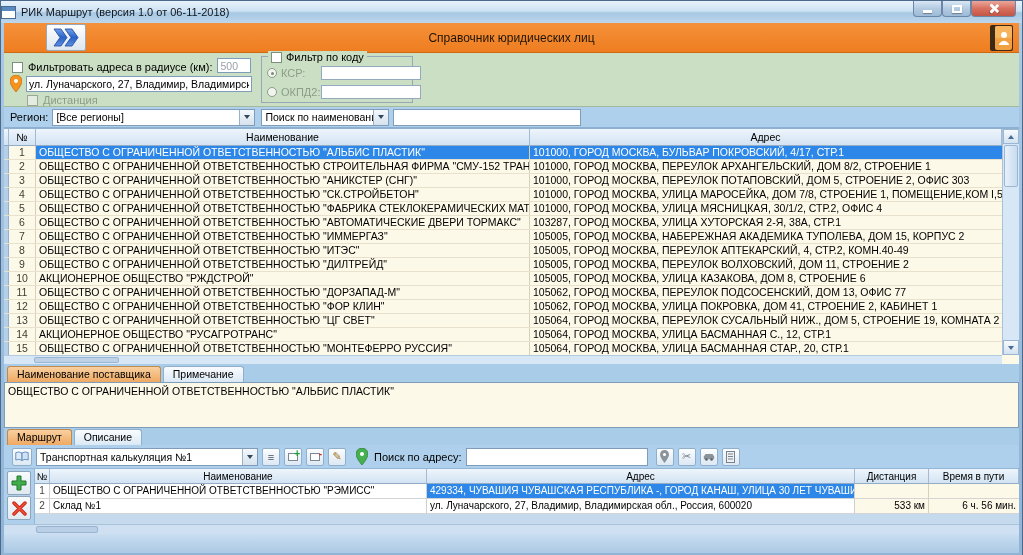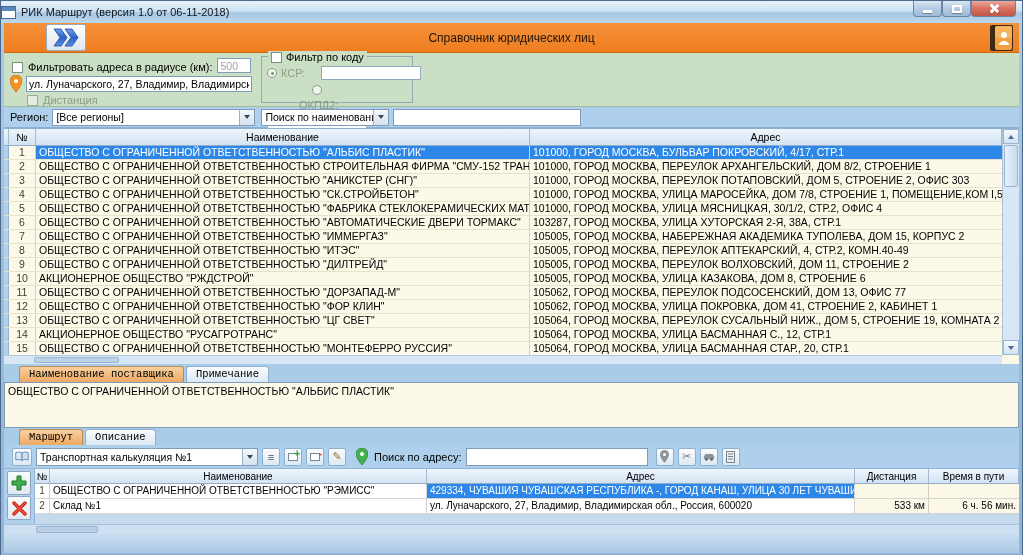--- a/index.html
+++ b/index.html
@@ -87,21 +87,21 @@
              display:flex; flex-direction:column; }
   .sbtn { height:15px; flex:0 0 15px; background:linear-gradient(#f6fafd,#d3e2f0); border:1px solid #9ab6d4;
           display:flex; align-items:center; justify-content:center; }
   .arr-up { width:0;height:0;border-left:3.5px solid transparent;border-right:3.5px solid transparent;border-bottom:4px solid #4a6a92; }
   .arr-dn2 { width:0;height:0;border-left:3.5px solid transparent;border-right:3.5px solid transparent;border-top:4px solid #4a6a92; }
   .vthumb { height:42px; margin:1px; background:linear-gradient(90deg,#e8f1fa,#c8dbee); border:1px solid #9ab6d4; border-radius:2px; }
   .hscroll { position:absolute; left:0; right:17px; bottom:0; height:9px; background:#d7e7f5; border-top:1px solid #b4cadf; }
   .hthumb { position:absolute; left:30px; top:1px; width:85px; height:6px; background:#bdd2e7; border:1px solid #9ab6d4; border-radius:2px; }
 
   
-  .tabstrip { display:flex; align-items:flex-end; padding-left:15px; gap:2px; background:#a9cce9;font-family:Liberation Mono, monospace; }
+  .tabstrip { display:flex; align-items:flex-end; padding-left:3px; gap:2px; background:#a9cce9; }
   .ts-sup { height:18px; flex:0 0 18px; }
   .ts-route { height:17px; flex:0 0 17px; }
   .tab { height:16px; line-height:15px; padding:0 9px; font-size:10.5px; border:1px solid #8fb0cc; border-bottom:none;
          border-radius:3px 3px 0 0; background:linear-gradient(#fafcfe,#dbe9f5); white-space:nowrap; }
   .tab.active { background:linear-gradient(#f8d0a0,#efa963); border-color:#bf8a4e; }
 
   .sup-content { height:46px; flex:0 0 46px; background:#fdf9e8; border:1px solid #7f9db9; font-size:10.5px; padding:2px 3px; }
 
   
   .route-toolbar { height:24px; flex:0 0 24px; background:#aed0ec; display:flex; align-items:center; gap:4px; padding-left:8px;
@@ -213,21 +213,21 @@
       <div class="code-group">
         <span class="code-legend">
           <span class="cb"></span>
           <span>Фильтр по коду</span>
         </span>
         <div class="code-row" style="top:9px;">
           <span class="radio on"></span>
           <span style="width:36px;">КСР:</span>
           <input class="code-input" value="" style="">
         </div>
-        <div class="code-row" style="top:28px;flex-direction:column;">
+        <div class="code-row" style="top:28px;">
           <span class="radio"></span>
           <span style="width:36px;">ОКПД2:</span>
           <input class="code-input" value="" style="">
         </div>
       </div>
     </div>
 
     <div class="region-row">
       <span>Регион:</span>
       <span class="combo" style="width:203px;">

